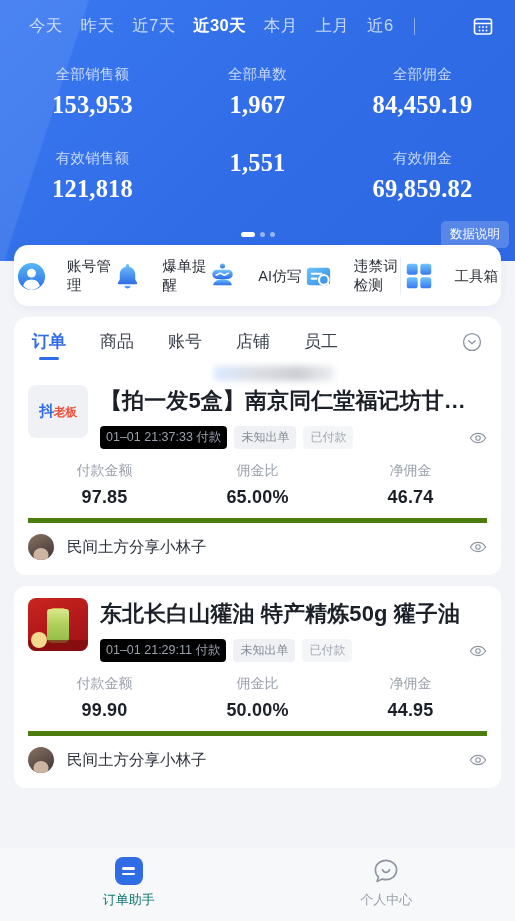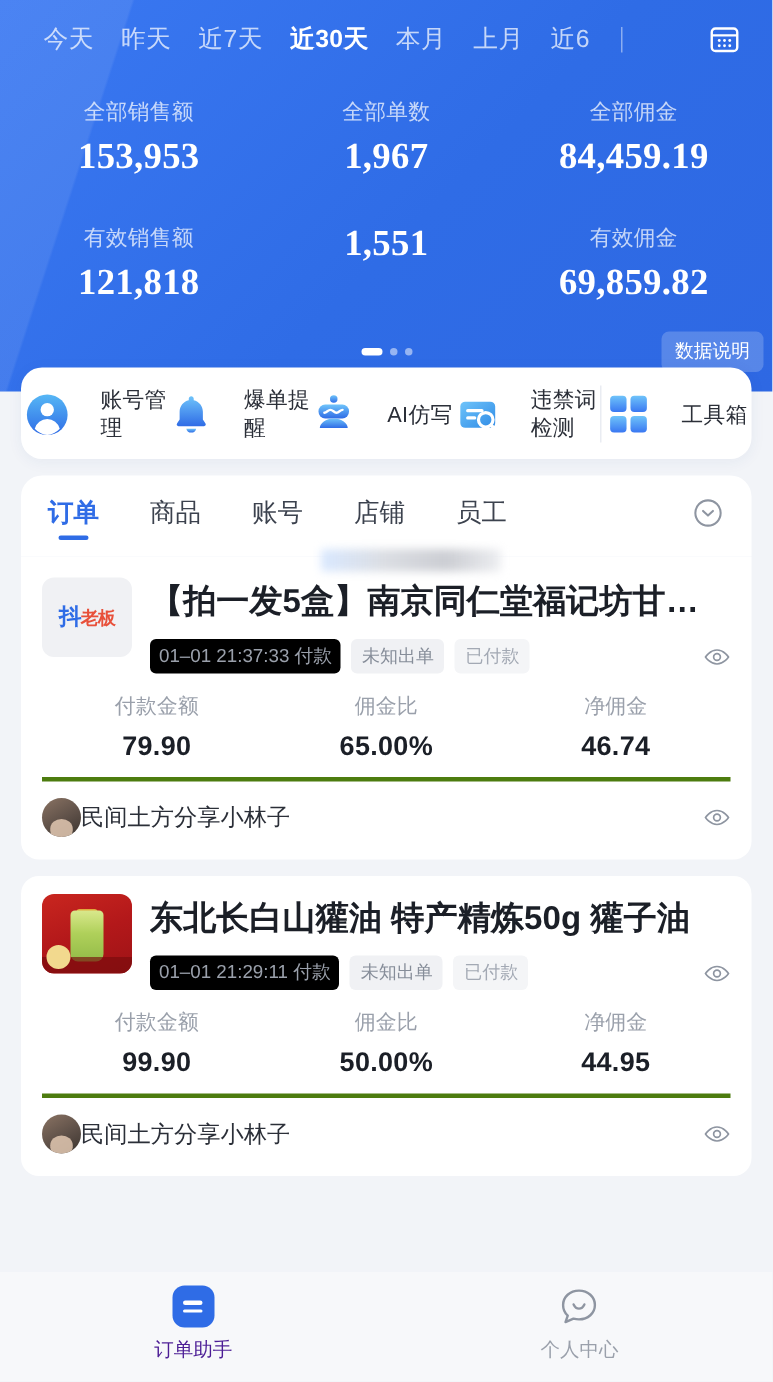--- a/index.html
+++ b/index.html
@@ -182,22 +182,22 @@
   }
   .badge.soft { color: #A3A9B4; background: #F4F5F7; }
   .eye { width: 18px; height: 18px; margin-left: auto; flex: none; }
 
   .fig-row { display: flex; padding: 13px 0 10px 0; }
   .fig { flex: 1; text-align: center; }
   .fig-label { font-size: 14px; color: #9AA0AB; margin-bottom: 7px; }
   .fig-value { font-size: 18px; font-weight: bold; color: #1B1F27; letter-spacing: .2px; }
 
   .owner-row {
-    display: flex; align-items: center; gap: 0;
-    border-top: 3px solid #4d7c0f;
+    display: flex; align-items: center; gap: 13px;
+    border-top: 5px solid #4d7c0f;
     padding: 11px 0 11px 0;
   }
   .avatar {
     width: 26px; height: 26px; border-radius: 50%; flex: none;
     background: linear-gradient(150deg, #8A7363 0%, #5E5048 55%, #3A332E 100%);
     position: relative; overflow: hidden;
   }
   .avatar::after {
     content: ""; position: absolute; left: 50%; top: 54%;
     transform: translateX(-50%);
@@ -210,21 +210,21 @@
   .bottom-nav {
     flex: none;
     height: 73px;
     background: #F7F8FA;
     display: flex; align-items: center;
     padding-bottom: 4px;
   }
   .nav-item { flex: 1; display: flex; flex-direction: column; align-items: center; gap: 5px; }
   .nav-icon { width: 30px; height: 30px; display: flex; align-items: center; justify-content: center; }
   .nav-label { font-size: 13px; color: #9AA0AB; }
-  .nav-item.active .nav-label { color: #4c1d95; }
+  .nav-item.active .nav-label { color: #0f766e; }
   .nav-sq {
     width: 28px; height: 28px; border-radius: 8px; background: #2F6CE6;
     display: flex; align-items: center; justify-content: center;
     flex-direction: column; gap: 3px;
   }
   .nav-sq i { display: block; width: 13px; height: 2.5px; border-radius: 2px; background: #fff; }
 </style>
 </head>
 <body>
 
@@ -428,21 +428,21 @@
                 <path d="M1.8 12S5.5 5.8 12 5.8 22.2 12 22.2 12 18.5 18.2 12 18.2 1.8 12 1.8 12z"></path>
                 <circle cx="12" cy="12" r="3"></circle>
               </svg>
             </span>
           </div>
         </div>
       </div>
       <div class="fig-row">
         <div class="fig">
           <div class="fig-label">付款金额</div>
-          <div class="fig-value">79.90</div>
+          <div class="fig-value">97.85</div>
         </div>
         <div class="fig">
           <div class="fig-label">佣金比</div>
           <div class="fig-value">65.00%</div>
         </div>
         <div class="fig">
           <div class="fig-label">净佣金</div>
           <div class="fig-value">46.74</div>
         </div>
       </div>

